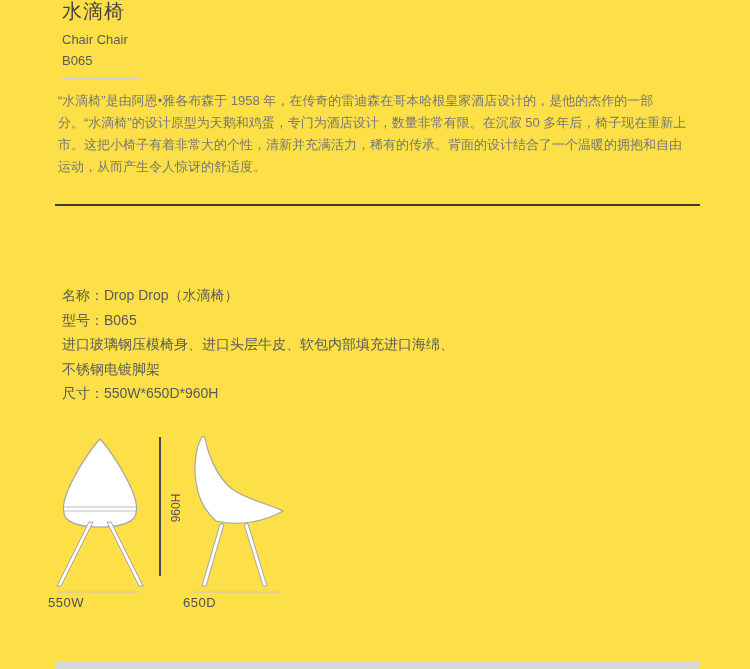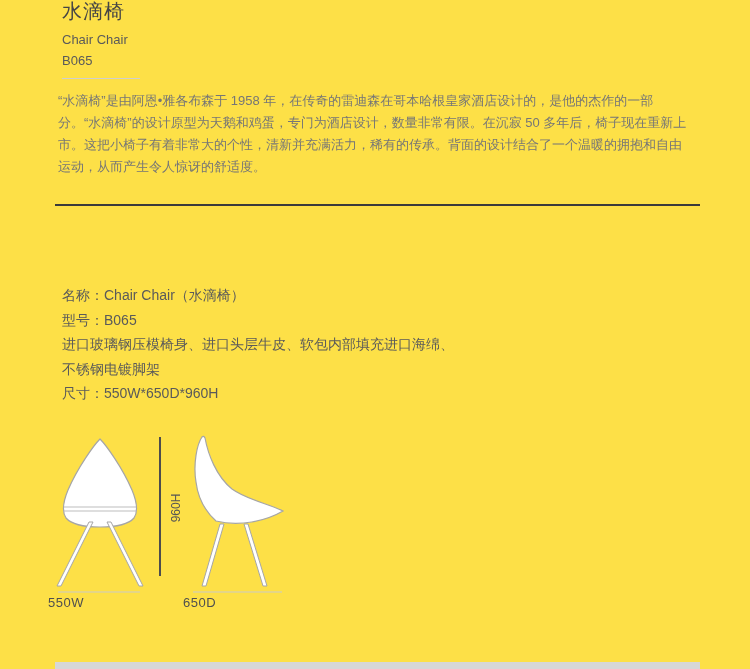--- a/index.html
+++ b/index.html
@@ -104,21 +104,21 @@
   <div class="abs model">B065</div>
   <div class="abs divider-light"></div>
 
   <div class="abs description">“水滴椅”是由阿恩•雅各布森于 1958 年，在传奇的雷迪森在哥本哈根皇家酒店设计的，是他的杰作的一部分。“水滴椅”的设计原型为天鹅和鸡蛋，专门为酒店设计，数量非常有限。在沉寂 50 多年后，椅子现在重新上市。这把小椅子有着非常大的个性，清新并充满活力，稀有的传承。背面的设计结合了一个温暖的拥抱和自由运动，从而产生令人惊讶的舒适度。</div>
 
   <div class="abs divider-dark"></div>
 
   <div class="abs specs">
     <div class="spec-row">
       <span class="spec-label">名称：</span>
-      <span class="spec-value">Chair Chair（水滴椅）</span>
+      <span class="spec-value">Drop Drop（水滴椅）</span>
     </div>
     <div class="spec-row">
       <span class="spec-label">型号：</span>
       <span class="spec-value">B065</span>
     </div>
     <div class="spec-row">
       <span class="spec-value">进口玻璃钢压模椅身、进口头层牛皮、软包内部填充进口海绵、
 不锈钢电镀脚架</span>
     </div>
     <div class="spec-row">

